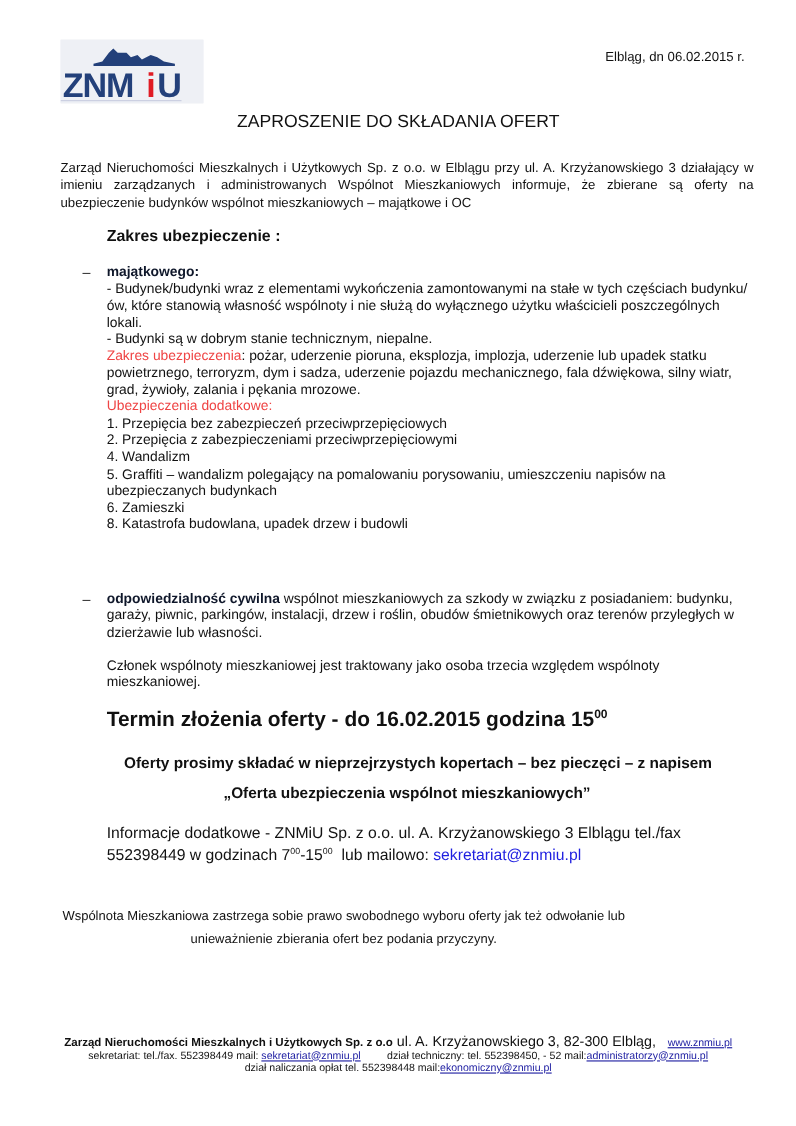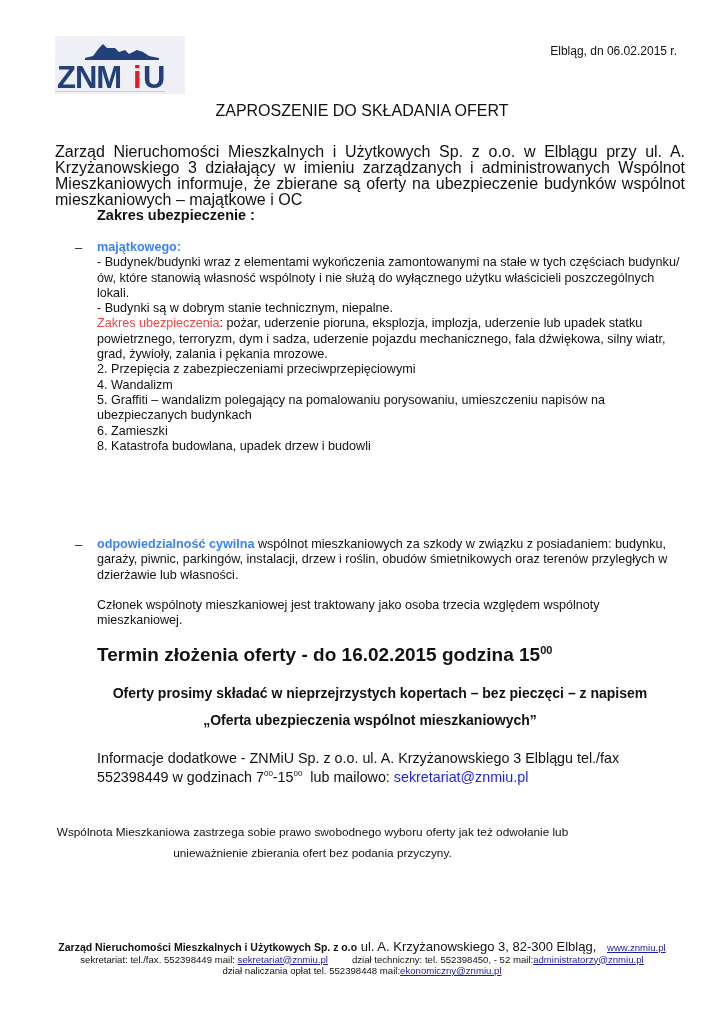--- a/index.html
+++ b/index.html
@@ -2,25 +2,25 @@
 <html><head>
 <meta charset="utf-8">
 <style>
   html, body { margin: 0; padding: 0; background: #ffffff; }
   body { width: 724px; height: 1024px; position: relative; overflow: hidden; color: #111; font-family: "Liberation Sans", sans-serif; }
   .abs { position: absolute; }
   .logo { left: 55px; top: 36px; width: 130px; height: 58px; background: #eef0f5; text-align: right; }
   .logo svg { display: block; }
   .date { right: 47px; top: 44px; font-size: 12px; text-align: right; }
   .title { left: 0; width: 724px; top: 102px; text-align: center; font-size: 16px; }
-  .intro { left: 55px; width: 630px; top: 144px; font-size: 16px; line-height: 16px; text-align: justify; font-family: "Liberation Sans", sans-serif; }
+  .intro { left: 55px; width: 630px; top: 144px; font-size: 12px; line-height: 16px; text-align: justify; font-family: "Liberation Sans", sans-serif; }
   .section-head { left: 97px; top: 207px; font-size: 14.5px; font-weight: bold; }
   .bullet { left: 75px; font-size: 13px; color: #1a1a1a; }
   .block { left: 97px; width: 590px; font-size: 12.6px; line-height: 15.3px; }
-  .green { color: #3b82f6; font-weight: bold; }
+  .green { color: #0f172a; font-weight: bold; }
   .blue { color: #ef4444; }
   .deadline { left: 97px; top: 644px; font-size: 19px; font-weight: bold; }
   .deadline sup { font-size: 11px; }
   .req { left: 0; width: 760px; top: 685px; text-align: center; font-size: 14px; font-weight: bold; }
   .req2 { left: 0; width: 740px; top: 712px; text-align: center; font-size: 14px; font-weight: bold; }
   .info { left: 97px; top: 750px; font-size: 14.3px; line-height: 16px; }
   .info sup { font-size: 8px; }
   .notice { left: 0; width: 625px; top: 822px; text-align: center; font-size: 11.8px; line-height: 21px; }
   .footer { left: 0; width: 724px; top: 941px; text-align: center; font-size: 9.6px; line-height: 11.5px; }
   .footer b { font-size: 10.5px; }
@@ -49,20 +49,22 @@
 <div class="abs intro">Zarząd Nieruchomości Mieszkalnych i Użytkowych Sp. z o.o. w Elblągu przy ul. A. Krzyżanowskiego 3 działający w imieniu zarządzanych i administrowanych Wspólnot Mieszkaniowych informuje, że zbierane są oferty na ubezpieczenie budynków wspólnot mieszkaniowych – majątkowe i OC</div>
 
 <div class="abs section-head">Zakres ubezpieczenie :</div>
 
 <div class="abs bullet" style="top:240px">–</div>
 <div class="abs block" style="top:240px">
   <div class="green">majątkowego:</div>
   <div>- Budynek/budynki wraz z elementami wykończenia zamontowanymi na stałe w tych częściach budynku/ów, które stanowią własność wspólnoty i nie służą do wyłącznego użytku właścicieli poszczególnych lokali.</div>
   <div>- Budynki są w dobrym stanie technicznym, niepalne.</div>
   <div><span class="blue">Zakres ubezpieczenia</span><span>: pożar, uderzenie pioruna, eksplozja, implozja, uderzenie lub upadek statku powietrznego, terroryzm, dym i sadza, uderzenie pojazdu mechanicznego, fala dźwiękowa, silny wiatr, grad, żywioły, zalania i pękania mrozowe.</span></div>
+  <div class="blue">Ubezpieczenia dodatkowe:</div>
+  <div>1. Przepięcia bez zabezpieczeń przeciwprzepięciowych</div>
   <div>2. Przepięcia z zabezpieczeniami przeciwprzepięciowymi</div>
   <div>4. Wandalizm</div>
   <div>5. Graffiti – wandalizm polegający na pomalowaniu porysowaniu, umieszczeniu napisów na ubezpieczanych budynkach</div>
   <div>6. Zamieszki</div>
   <div>8. Katastrofa budowlana, upadek drzew i budowli</div>
 </div>
 
 <div class="abs bullet" style="top:537px">–</div>
 <div class="abs block" style="top:537px">
   <div><span class="green">odpowiedzialność cywilna</span><span> wspólnot mieszkaniowych za szkody w związku z posiadaniem: budynku, garaży, piwnic, parkingów, instalacji, drzew i roślin, obudów śmietnikowych oraz terenów przyległych w dzierżawie lub własności.</span></div>

